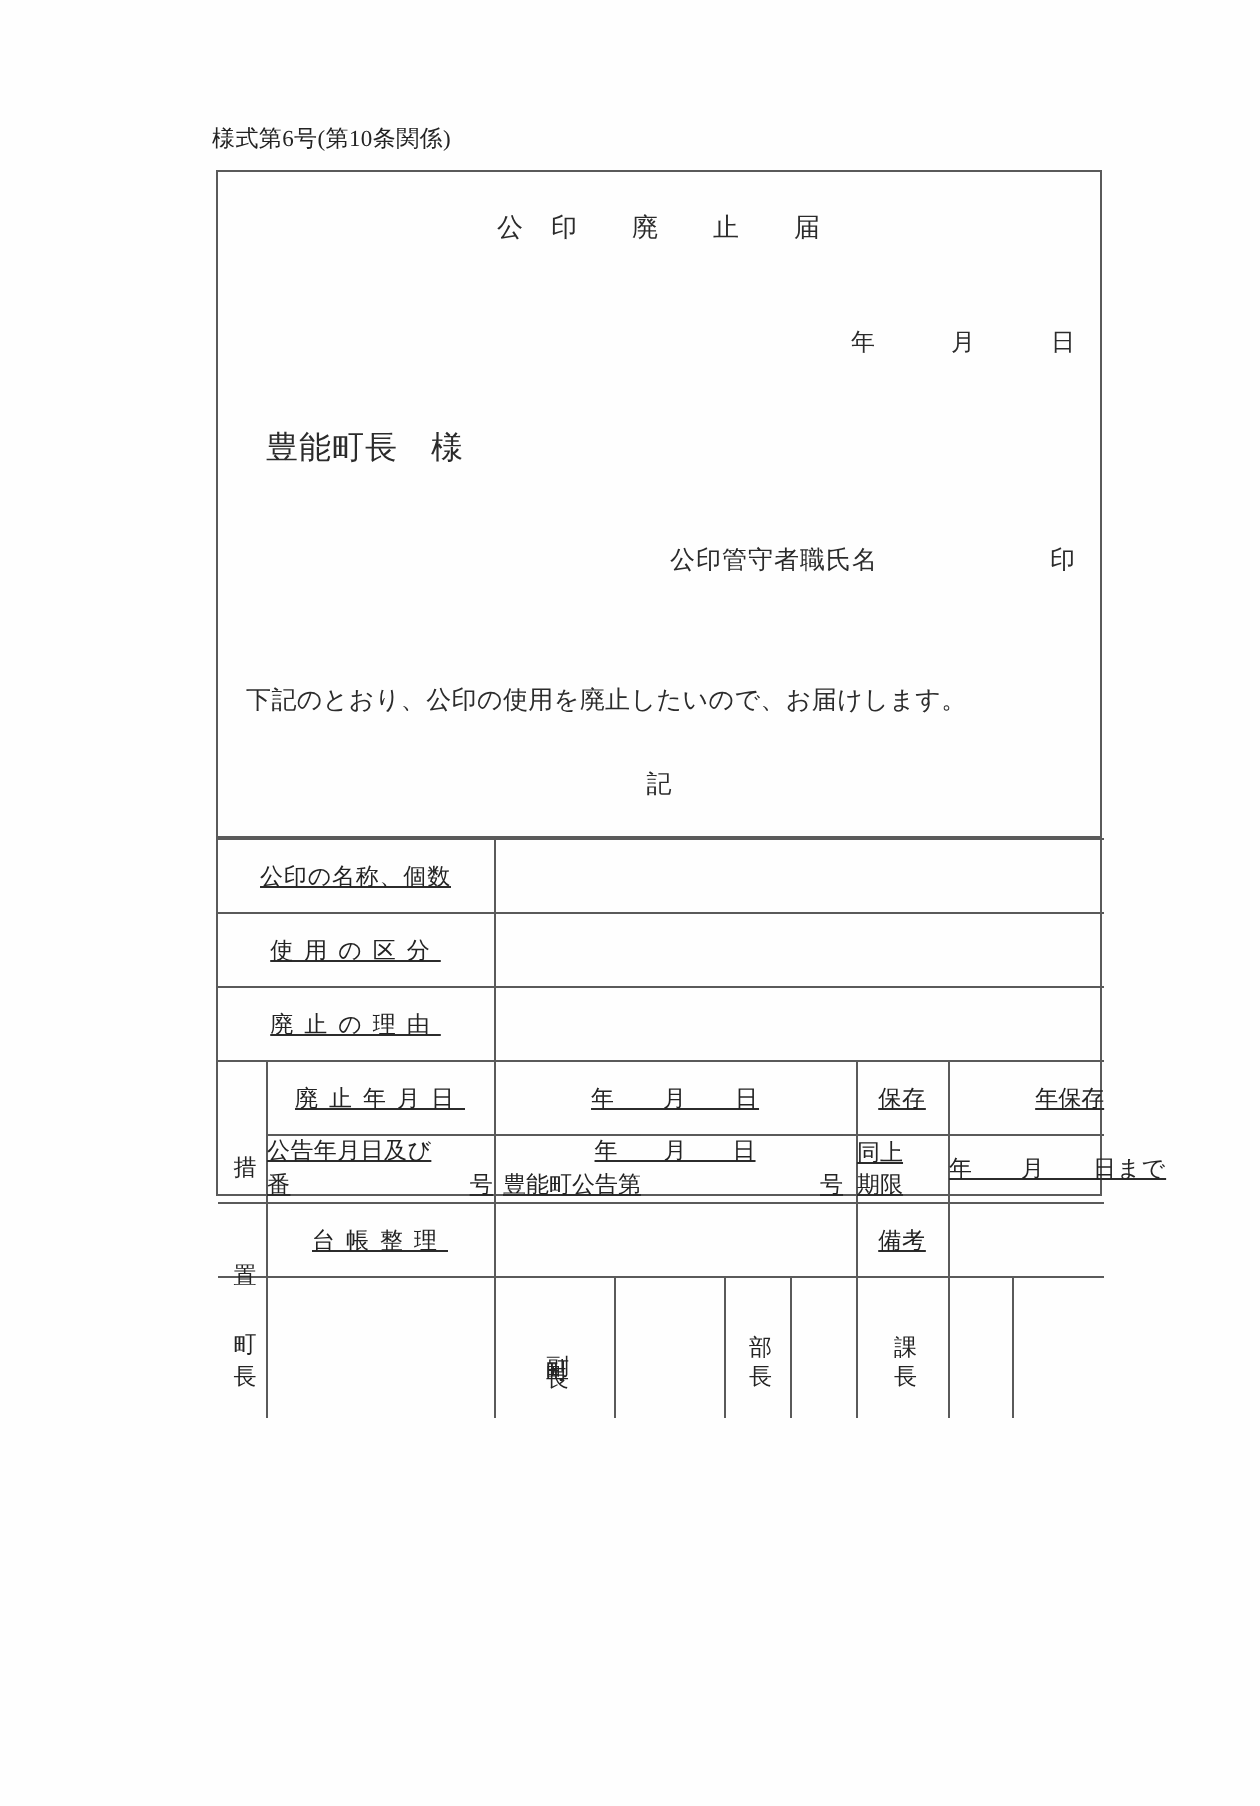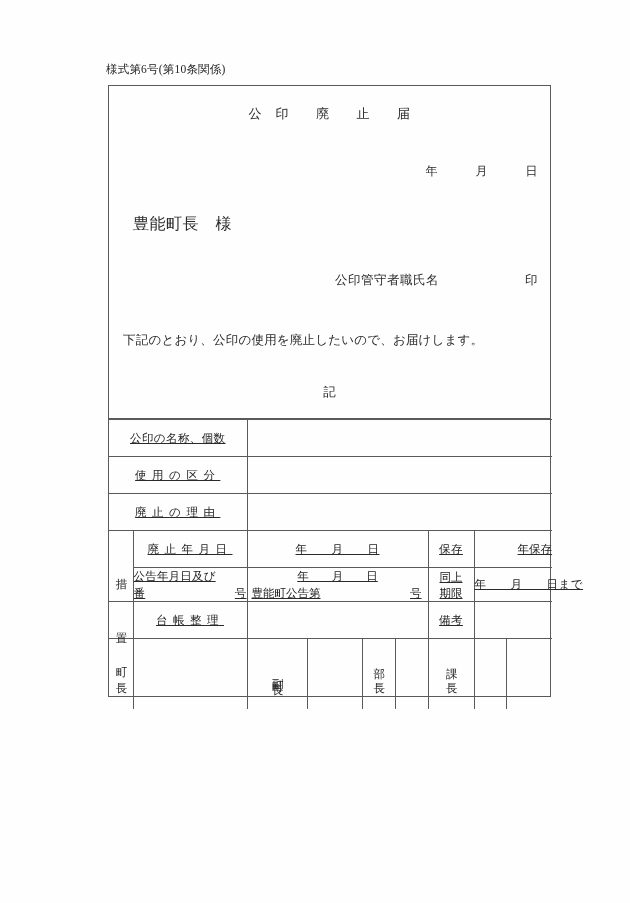--- a/index.html
+++ b/index.html
@@ -33,21 +33,21 @@
     white-space: nowrap;
     color: #232323;
   }
 
   
   #doc-frame {
     position: absolute;
     left: 108px;
     top: 85px;
     width: 443px;
-    height: 612px;
+    height: 513px;
     border: 1px solid #5a5a5a;
     box-sizing: border-box;
     background: #fefefe;
   }
 
   
   #letter-area {
     position: relative;
     height: 333px;
     box-sizing: border-box;
@@ -87,21 +87,21 @@
     top: 186px;
     font-size: 12.5px;
     letter-spacing: 0.5px;
     display: flex;
     justify-content: space-between;
   }
 
   .body-text {
     position: absolute;
     left: 14px;
-    top: 246px;
+    top: 256px;
     font-size: 12.5px;
     letter-spacing: 0.2px;
   }
 
   .ki-mark {
     position: absolute;
     left: 0;
     right: 0;
     top: 298px;
     text-align: center;
@@ -180,21 +180,20 @@
     white-space: nowrap;
   }
   .kk-mid-2 {
     display: flex;
     justify-content: space-between;
     padding: 0 6px 0 4px;
     white-space: nowrap;
   }
 
   .small-stack {
-    text-align: center;
     line-height: 1.4;
     white-space: nowrap;
   }
 
   .right-pad {
     text-align: right;
     padding-right: 26px;
     white-space: nowrap;
   }
 

